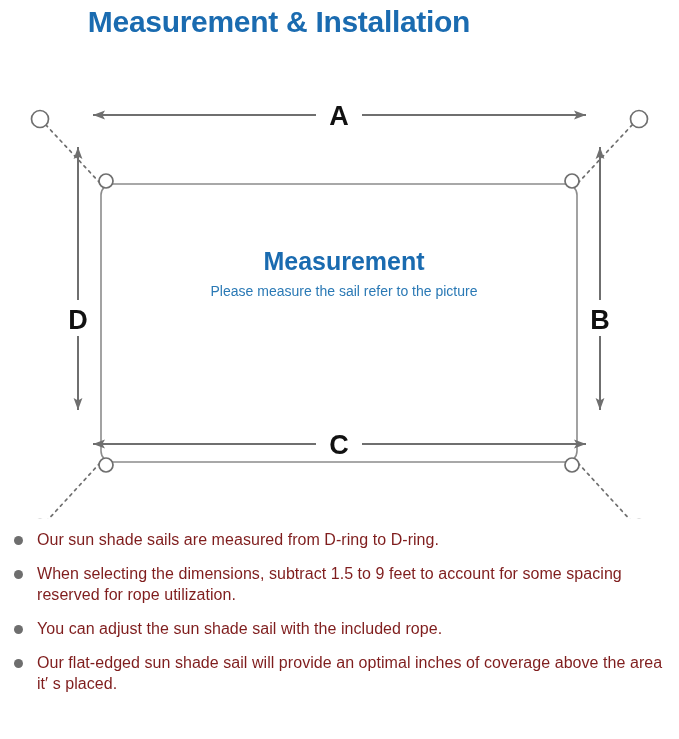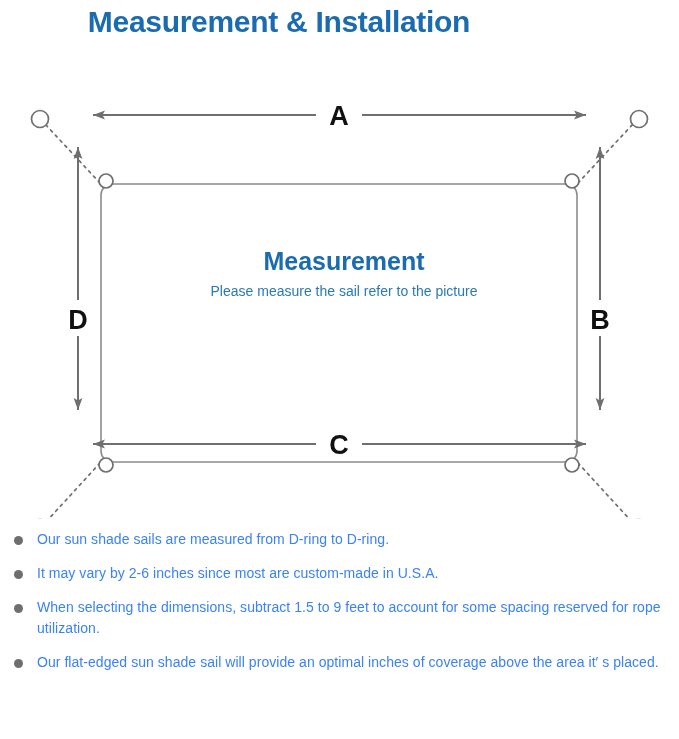--- a/index.html
+++ b/index.html
@@ -58,23 +58,23 @@
     margin-top:7px;
     margin-right:9px;
   }
   .note-bullet i{
     display:block;
     width:9px;height:9px;border-radius:50%;
     background:#6e6e6e;
   }
   .note-text{
     flex:1 1 auto;
-    font-size:14px;
+    font-size:16px;
     line-height:21px;
-    color:#3b82f6;
+    color:#7f1d1d;
     letter-spacing:0.05px;
   }
 </style>
 </head>
 <body>
 
 <div id="page-title">Measurement &amp; Installation</div>
 
 <div id="diagram">
   <svg width="679" height="475" viewBox="0 0 679 475" xmlns="http://www.w3.org/2000/svg">
@@ -145,27 +145,27 @@
   <div class="note-row">
     <span class="note-bullet">
         <i></i>
       </span>
     <span class="note-text">Our sun shade sails are measured from D-ring to D-ring.</span>
   </div>
   <div class="note-row">
     <span class="note-bullet">
         <i></i>
       </span>
-    <span class="note-text">It may vary by 2-6 inches since most are custom-made in U.S.A.</span>
+    <span class="note-text">When selecting the dimensions, subtract 1.5 to 9 feet to account for some spacing reserved for rope utilization.</span>
   </div>
   <div class="note-row">
     <span class="note-bullet">
         <i></i>
       </span>
-    <span class="note-text">When selecting the dimensions, subtract 1.5 to 9 feet to account for some spacing reserved for rope utilization.</span>
+    <span class="note-text">You can adjust the sun shade sail with the included rope.</span>
   </div>
   <div class="note-row">
     <span class="note-bullet">
         <i></i>
       </span>
     <span class="note-text">Our flat-edged sun shade sail will provide an optimal inches of coverage above the area it′ s placed.</span>
   </div>
 </div>
 
 </body></html>

